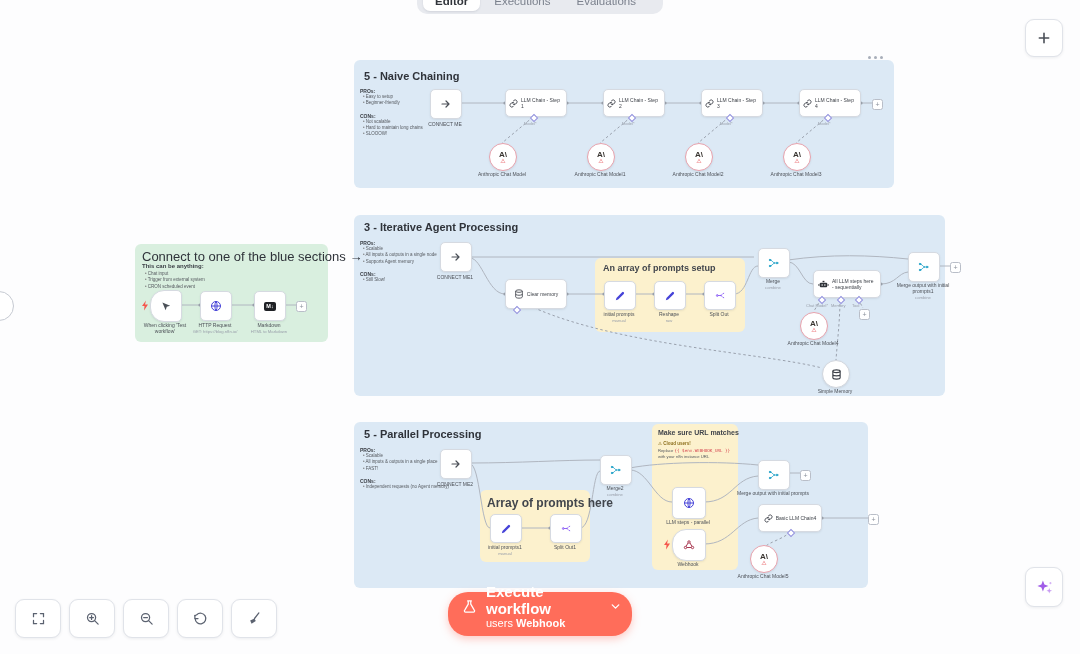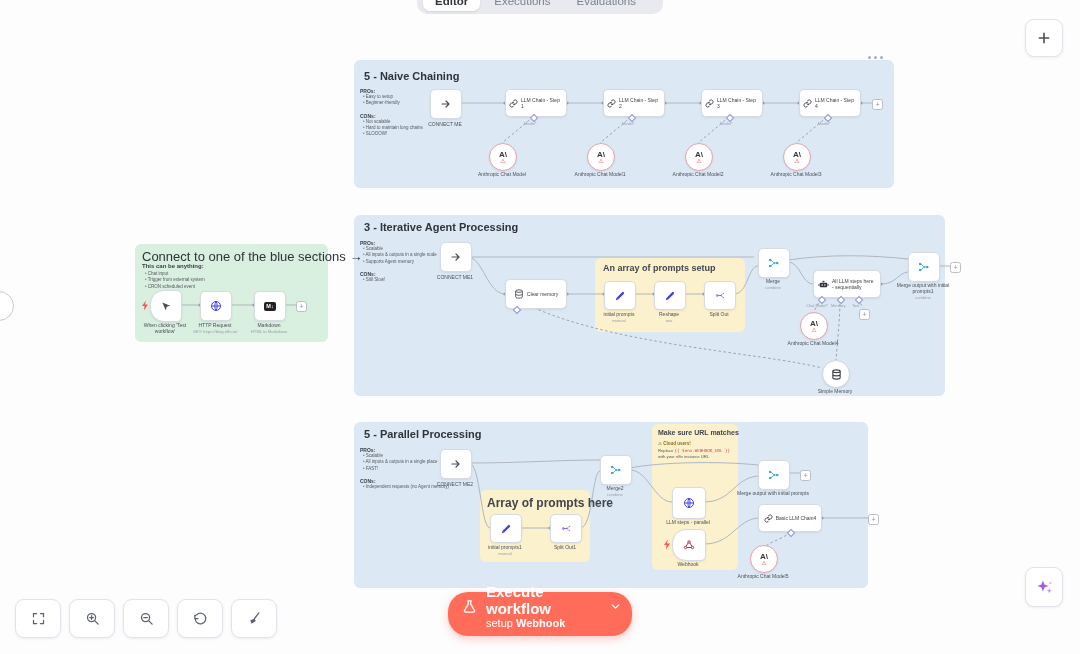--- a/index.html
+++ b/index.html
@@ -583,21 +583,21 @@
 </div>
 
 <div class="abs execbtn">
   <span>
       <svg width="15" height="17" viewBox="0 0 24 24" fill="none" stroke="#fff" stroke-width="2" stroke-linecap="round" stroke-linejoin="round">
         <path d="M9 3h6M10 3v5.2L4.6 17.5A2 2 0 006.4 21h11.2a2 2 0 001.8-3.5L14 8.2V3"></path>
       </svg>
     </span>
   <span style="flex:1">
     <span class="exec-main" style="display:block">Execute workflow</span>
-    <span class="exec-sub" style="display:block"><span>setup</span> <b>Webhook</b></span>
+    <span class="exec-sub" style="display:block"><span>users</span> <b>Webhook</b></span>
   </span>
   <span>
       <svg width="13" height="13" viewBox="0 0 24 24" fill="none" stroke="#fff" stroke-width="2.5" stroke-linecap="round" stroke-linejoin="round">
         <path d="M6 9l6 6 6-6"></path>
       </svg>
     </span>
 </div>
 
 <div class="abs sqbtn" style="left:1025px;top:567px;width:36px;height:38px">
   <span>

